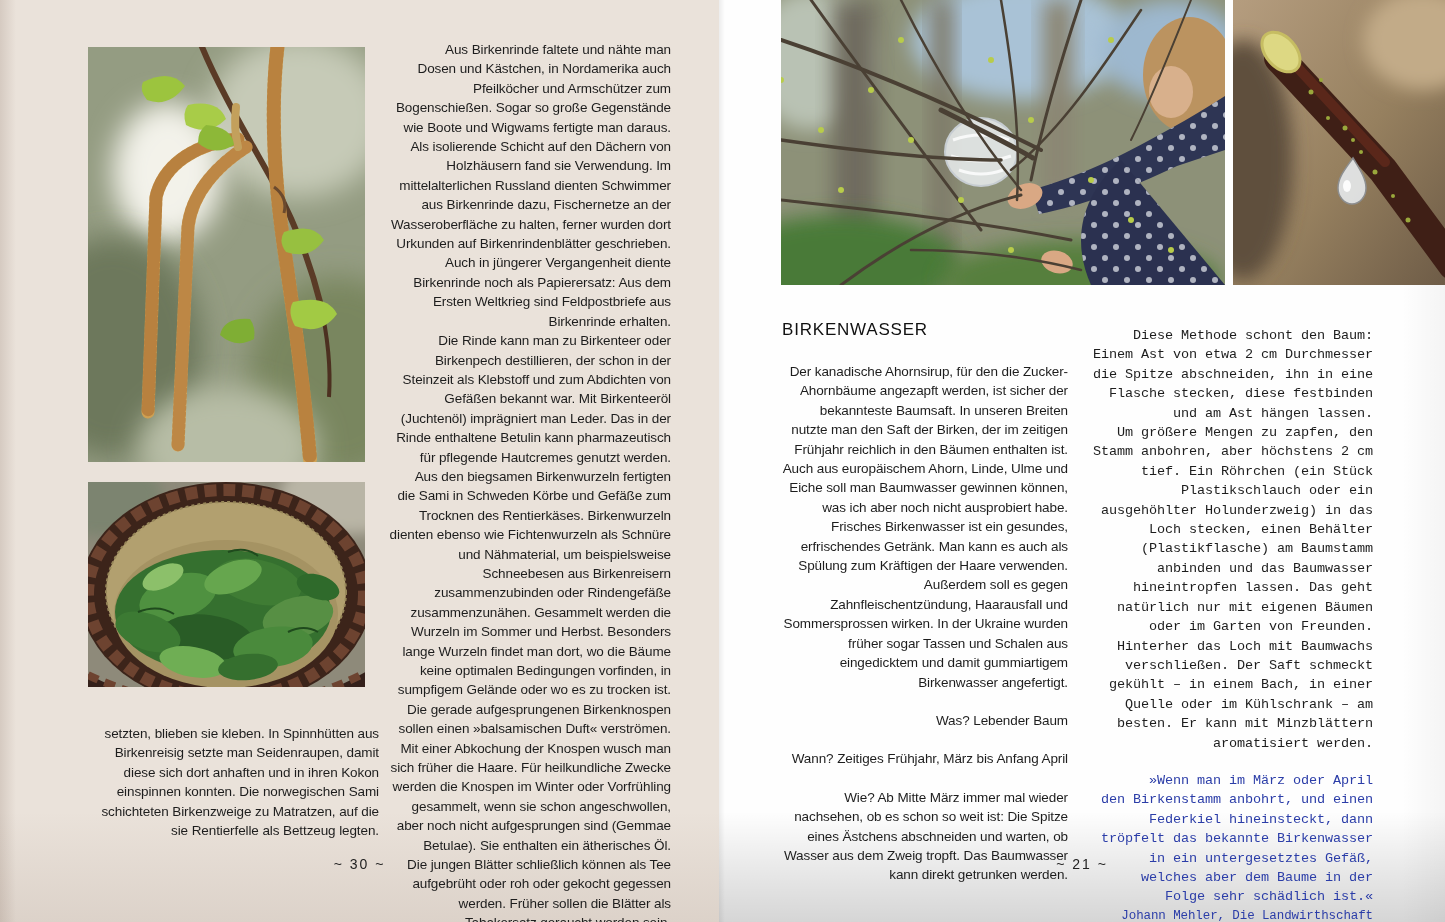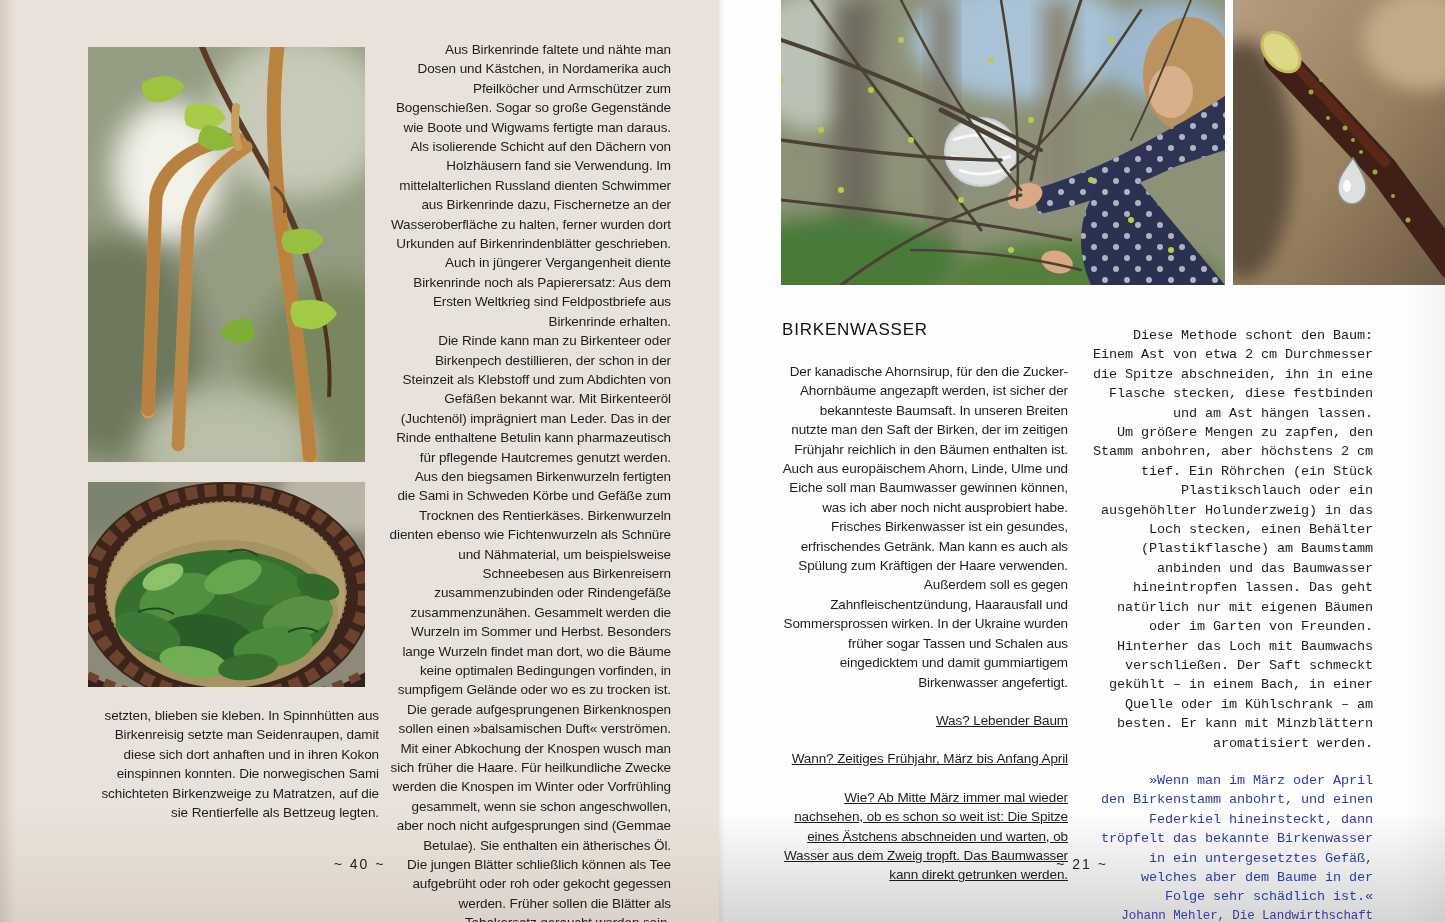--- a/index.html
+++ b/index.html
@@ -23,30 +23,30 @@
     background:
       linear-gradient(to right, rgba(0,0,0,.07) 0, rgba(0,0,0,0) 6px),
       linear-gradient(to bottom, rgba(0,0,0,0) 88%, rgba(0,0,0,.16) 100%),
       linear-gradient(to right, rgba(0,0,0,0) 94%, rgba(0,0,0,.04) 100%),
       #fefefe;
   }
   .photo{position:absolute;overflow:hidden;}
   .photo svg{display:block;}
   .bodytext{font-size:13.5px;line-height:19.4px;letter-spacing:-0.1px;}
   .bodytext p{margin:0;text-indent:22px;text-align:right;}
-  .bodytext p.noindent{text-indent:0;}
+  .bodytext p.noindent{text-indent:0;margin-top:18px;}
   .col-left-page{position:absolute;left:385px;top:40px;width:286px;}
   .bottom-left-text{position:absolute;left:85px;top:706px;width:294px;}
   .heading{
     font-size:17px;font-weight:400;letter-spacing:0.8px;color:#111;
     margin:0 0 22px 0;
   }
   .col1{position:absolute;left:63px;top:320px;width:286px;}
   .col2{position:absolute;left:360px;top:326px;width:294px;font-family:Liberation Mono, monospace;}
-  .qa p{text-indent:0;margin-top:19px;text-decoration:underline;}
+  .qa p{text-indent:0;margin-top:19px;}
   .quote-block{margin:18px 0 0 20px;color:#2b3da8;}
   .quote-text{margin:0;text-indent:0;}
   .quote-attribution{margin:4px 0 0 0;text-indent:0;font-size:12.5px;line-height:19px;}
   .footer{
     position:absolute;left:0;right:0;top:856px;text-align:center;
     font-size:14px;letter-spacing:2px;color:#222;
   }
 </style>
 </head>
 <body>
@@ -143,21 +143,21 @@
     </div>
 
     <div class="bodytext col-left-page">
       <p>Aus Birkenrinde faltete und nähte man Dosen und Kästchen, in Nordamerika auch Pfeilköcher und Armschützer zum Bogenschießen. Sogar so große Gegenstände wie Boote und Wigwams fertigte man daraus. Als isolierende Schicht auf den Dächern von Holzhäusern fand sie Verwendung. Im mittelalterlichen Russland dienten Schwimmer aus Birkenrinde dazu, Fischernetze an der Wasseroberfläche zu halten, ferner wurden dort Urkunden auf Birkenrindenblätter geschrieben. Auch in jüngerer Vergangenheit diente Birkenrinde noch als Papierersatz: Aus dem Ersten Weltkrieg sind Feldpostbriefe aus Birkenrinde erhalten.</p>
       <p>Die Rinde kann man zu Birkenteer oder Birkenpech destillieren, der schon in der Steinzeit als Klebstoff und zum Abdichten von Gefäßen bekannt war. Mit Birkenteeröl (Juchtenöl) imprägniert man Leder. Das in der Rinde enthaltene Betulin kann pharmazeutisch für pflegende Hautcremes genutzt werden.</p>
       <p>Aus den biegsamen Birkenwurzeln fertigten die Sami in Schweden Körbe und Gefäße zum Trocknen des Rentierkäses. Birkenwurzeln dienten ebenso wie Fichtenwurzeln als Schnüre und Nähmaterial, um beispielsweise Schneebesen aus Birkenreisern zusammenzubinden oder Rindengefäße zusammenzunähen. Gesammelt werden die Wurzeln im Sommer und Herbst. Besonders lange Wurzeln findet man dort, wo die Bäume keine optimalen Bedingungen vorfinden, in sumpfigem Gelände oder wo es zu trocken ist.</p>
       <p>Die gerade aufgesprungenen Birkenknospen sollen einen »balsamischen Duft« verströmen. Mit einer Abkochung der Knospen wusch man sich früher die Haare. Für heilkundliche Zwecke werden die Knospen im Winter oder Vorfrühling gesammelt, wenn sie schon angeschwollen, aber noch nicht aufgesprungen sind (Gemmae Betulae). Sie enthalten ein ätherisches Öl.</p>
       <p>Die jungen Blätter schließlich können als Tee aufgebrüht oder roh oder gekocht gegessen werden. Früher sollen die Blätter als Tabakersatz geraucht worden sein.</p>
     </div>
 
-    <div class="footer">~  40  ~</div>
+    <div class="footer">~  30  ~</div>
   </div>
 
   <div class="page page-right">
 
     <div class="photo" style="left:62px;top:0;width:444px;height:285px;">
       <svg width="444" height="285" viewBox="0 0 444 285">
         <defs>
           <filter id="rb8" x="-40%" y="-40%" width="180%" height="180%">
               <feGaussianBlur stdDeviation="10"></feGaussianBlur>
             </filter>

